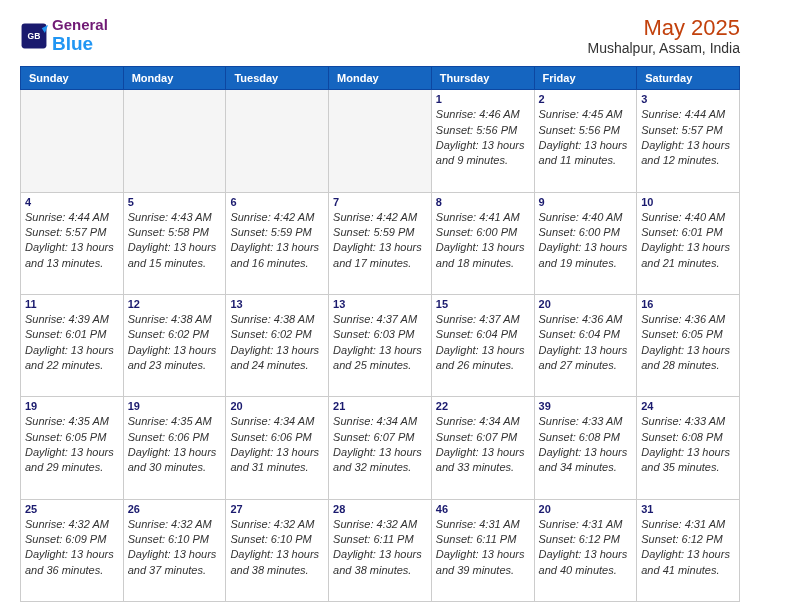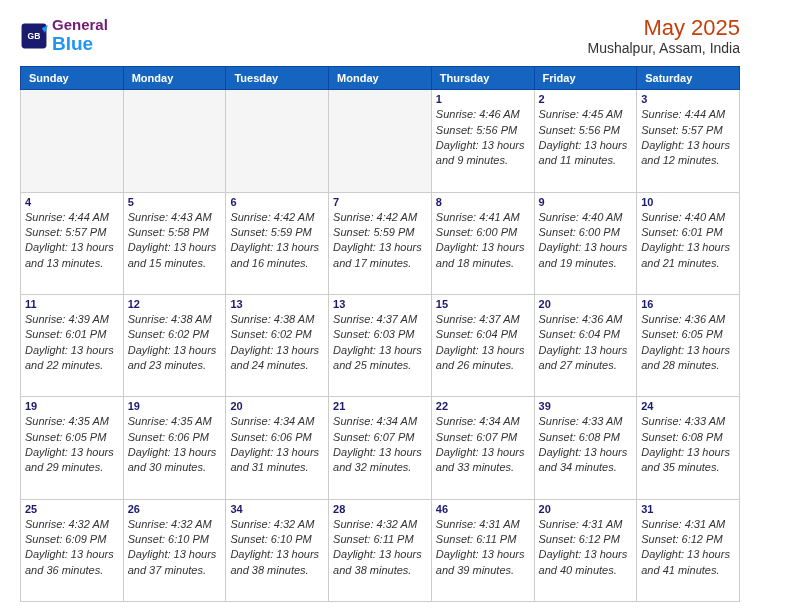--- a/index.html
+++ b/index.html
@@ -235,21 +235,21 @@
         <tr class="week-row">
           <td>
             <span class="day-num">25</span>
             <div class="day-info">Sunrise: 4:32 AM<br>Sunset: 6:09 PM<br>Daylight: 13 hours<br>and 36 minutes.</div>
           </td>
           <td>
             <span class="day-num">26</span>
             <div class="day-info">Sunrise: 4:32 AM<br>Sunset: 6:10 PM<br>Daylight: 13 hours<br>and 37 minutes.</div>
           </td>
           <td>
-            <span class="day-num">34</span>
+            <span class="day-num">27</span>
             <div class="day-info">Sunrise: 4:32 AM<br>Sunset: 6:10 PM<br>Daylight: 13 hours<br>and 38 minutes.</div>
           </td>
           <td>
             <span class="day-num">28</span>
             <div class="day-info">Sunrise: 4:32 AM<br>Sunset: 6:11 PM<br>Daylight: 13 hours<br>and 38 minutes.</div>
           </td>
           <td>
             <span class="day-num">46</span>
             <div class="day-info">Sunrise: 4:31 AM<br>Sunset: 6:11 PM<br>Daylight: 13 hours<br>and 39 minutes.</div>
           </td>

